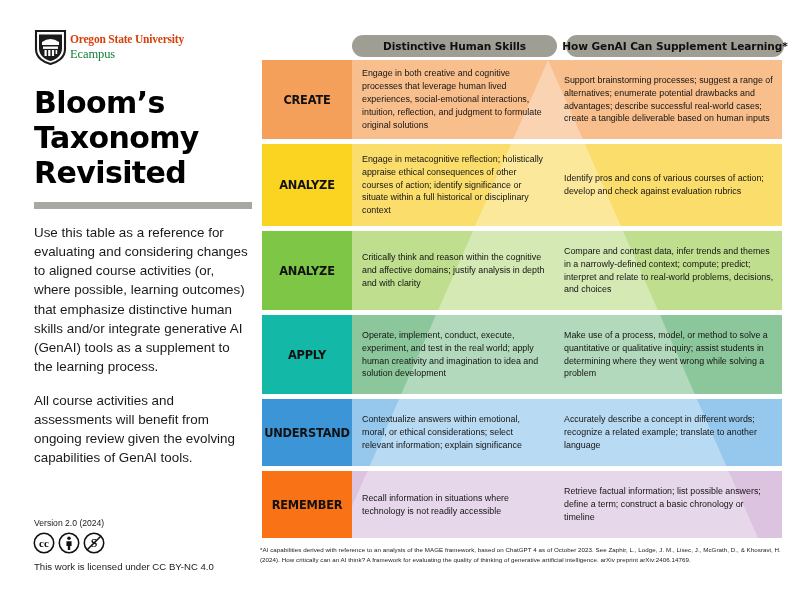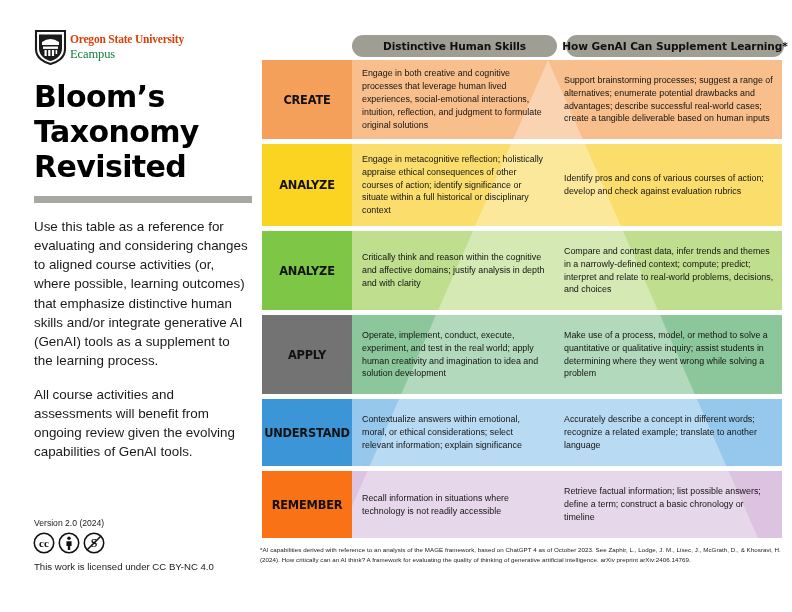--- a/index.html
+++ b/index.html
@@ -44,21 +44,21 @@
   }
   #logo-words .ecampus {
     font-family: "Liberation Serif", serif;
     font-size: 12.5px;
     color: #15803d;
     margin-top: 2px;
     letter-spacing: -0.1px;
   }
 
   #title-block {
-    margin-top: 14px;
+    margin-top: 20px;
   }
   #title-block .tline {
     font-family: "DejaVu Sans", sans-serif;
     font-weight: bold;
     font-size: 30px;
     line-height: 1.16;
     letter-spacing: -0.6px;
     color: #000000;
   }
 
@@ -300,21 +300,21 @@
         <div class="row-label" style="background: rgb(126, 198, 69);">ANALYZE</div>
         <div class="row-body">
           <div class="cell cell-human">Critically think and reason within the cognitive and affective domains; justify analysis in depth and with clarity</div>
           <div class="cell cell-genai">Compare and contrast data, infer trends and themes in a narrowly-defined context; compute; predict; interpret and relate to real-world problems, decisions, and choices</div>
         </div>
       </div>
       <div class="row" style="height: 79px; background: rgb(140, 199, 155);">
         <div class="tri"><svg width="520" height="79" viewBox="0 0 520 79" preserveAspectRatio="none">
             <polygon points="173.97071129707115,0 398.02928870292885,0 432.73640167364016,79 139.26359832635984,79" fill="#ffffff" opacity="0.33"></polygon>
           </svg></div>
-        <div class="row-label" style="background: #737373;">APPLY</div>
+        <div class="row-label" style="background: #14b8a6;">APPLY</div>
         <div class="row-body">
           <div class="cell cell-human">Operate, implement, conduct, execute, experiment, and test in the real world; apply human creativity and imagination to idea and solution development</div>
           <div class="cell cell-genai">Make use of a process, model, or method to solve a quantitative or qualitative inquiry; assist students in determining where they went wrong while solving a problem</div>
         </div>
       </div>
       <div class="row" style="height: 67px; background: rgb(149, 200, 236);">
         <div class="tri"><svg width="520" height="67" viewBox="0 0 520 67" preserveAspectRatio="none">
             <polygon points="137.06694560669456,0 434.93305439330544,0 464.3682008368201,67 107.63179916317989,67" fill="#ffffff" opacity="0.33"></polygon>
           </svg></div>
         <div class="row-label" style="background: rgb(60, 149, 214);">UNDERSTAND</div>

